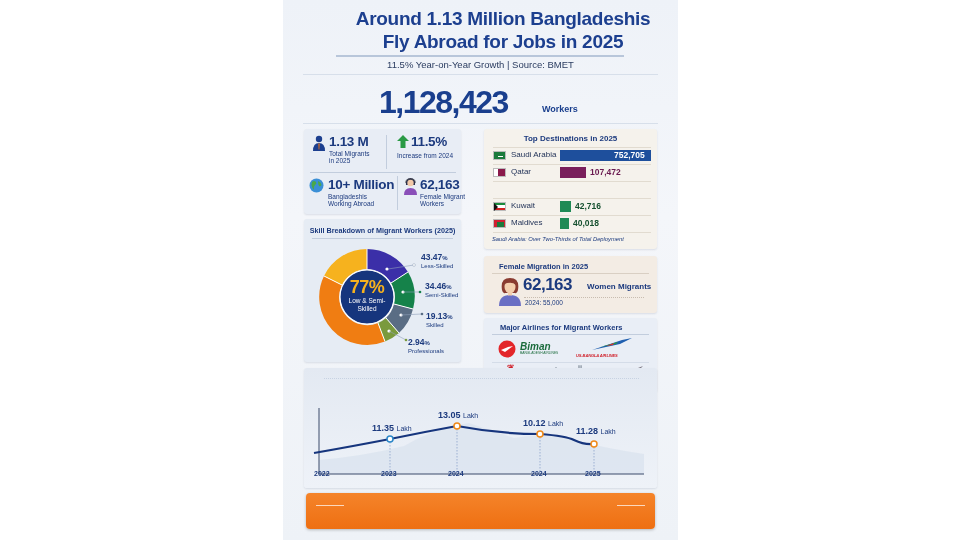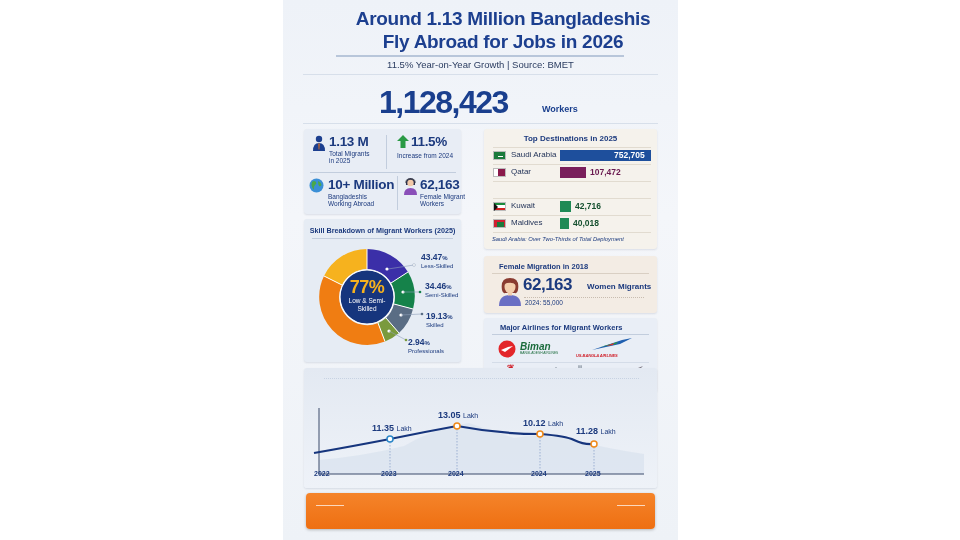--- a/index.html
+++ b/index.html
@@ -68,21 +68,21 @@
   .banner-l2 { top: 19px; }
   .banner-line { position: absolute; top: 12px; width: 28px; height: 1px; background: rgba(255,255,255,0.7); }
 </style>
 </head>
 <body>
 
 <div class="stage">
 <div class="poster">
 
   <div class="title l1">Around 1.13 Million Bangladeshis</div>
-  <div class="title l2">Fly Abroad for Jobs in 2026</div>
+  <div class="title l2">Fly Abroad for Jobs in 2025</div>
   <div class="rule" style="top:55px;"></div>
   <div class="subtitle">11.5% Year-on-Year Growth | Source: BMET</div>
   <div class="rule2" style="top:74px;"></div>
   <div class="bignum">1,128,423</div>
   <div class="bignum-unit">Workers</div>
   <div class="rule2" style="top:123px;"></div>
 
   <div class="card stats">
     <div class="vdiv" style="left:82px; top:6px; height:34px;"></div>
     <div class="hdiv" style="left:6px; top:43px; width:146px;"></div>
@@ -244,21 +244,21 @@
       <div class="pct"><span>19.13</span><small>%</small></div>
       <div class="nm">Skilled</div>
     </div>
     <div class="skill-lbl" style="left:104px; top:118px;">
       <div class="pct"><span>2.94</span><small>%</small></div>
       <div class="nm">Professionals</div>
     </div>
   </div>
 
   <div class="card female">
-    <div class="female-title">Female Migration in 2018</div>
+    <div class="female-title">Female Migration in 2025</div>
     <div class="hdiv" style="left:8px; top:17px; width:157px; background:#d9cfc3;"></div>
     <svg width="24" height="30" viewBox="0 0 24 30" style="position:absolute; left:14px; top:20px;">
       <path d="M4 14 Q2 2 12 2 Q22 2 20 14 Q19 18 17 17 L7 17 Q5 18 4 14 Z" fill="#8a3b30"></path>
       <ellipse cx="12" cy="11" rx="5.5" ry="6.5" fill="#f4cfae"></ellipse>
       <path d="M6 8 Q8 3 12 3 Q17 3 18 9 Q14 5 6 8 Z" fill="#8a3b30"></path>
       <path d="M1 30 Q1 19 12 19 Q23 19 23 30 Z" fill="#6a6fc4"></path>
       <rect x="10" y="16.5" width="4" height="3" fill="#f4cfae"></rect>
     </svg>
     <div class="female-num">62,163</div>
     <div class="female-unit">Women Migrants</div>

